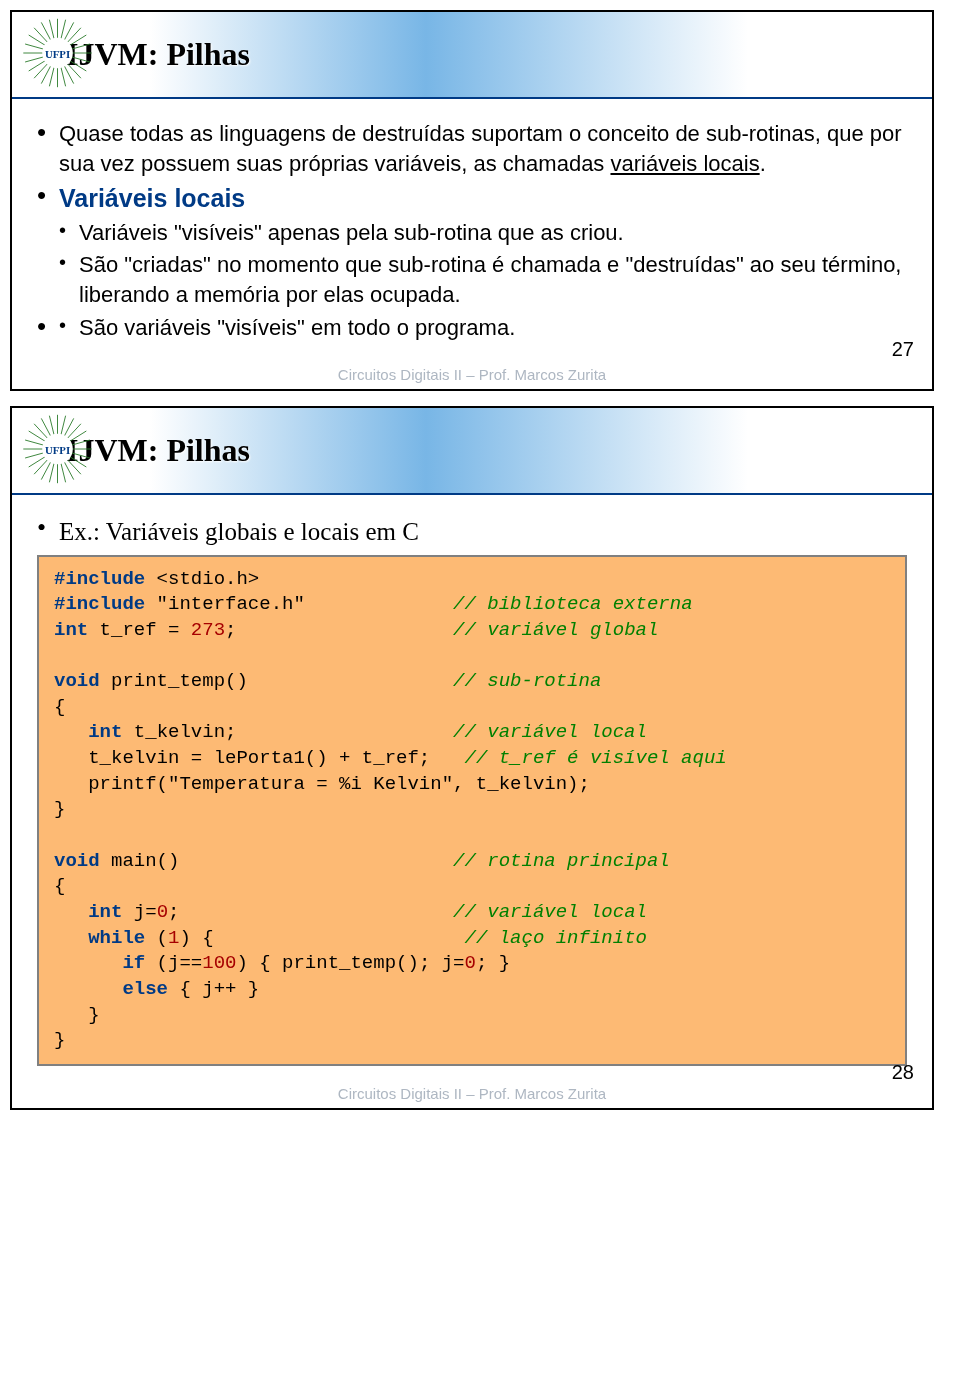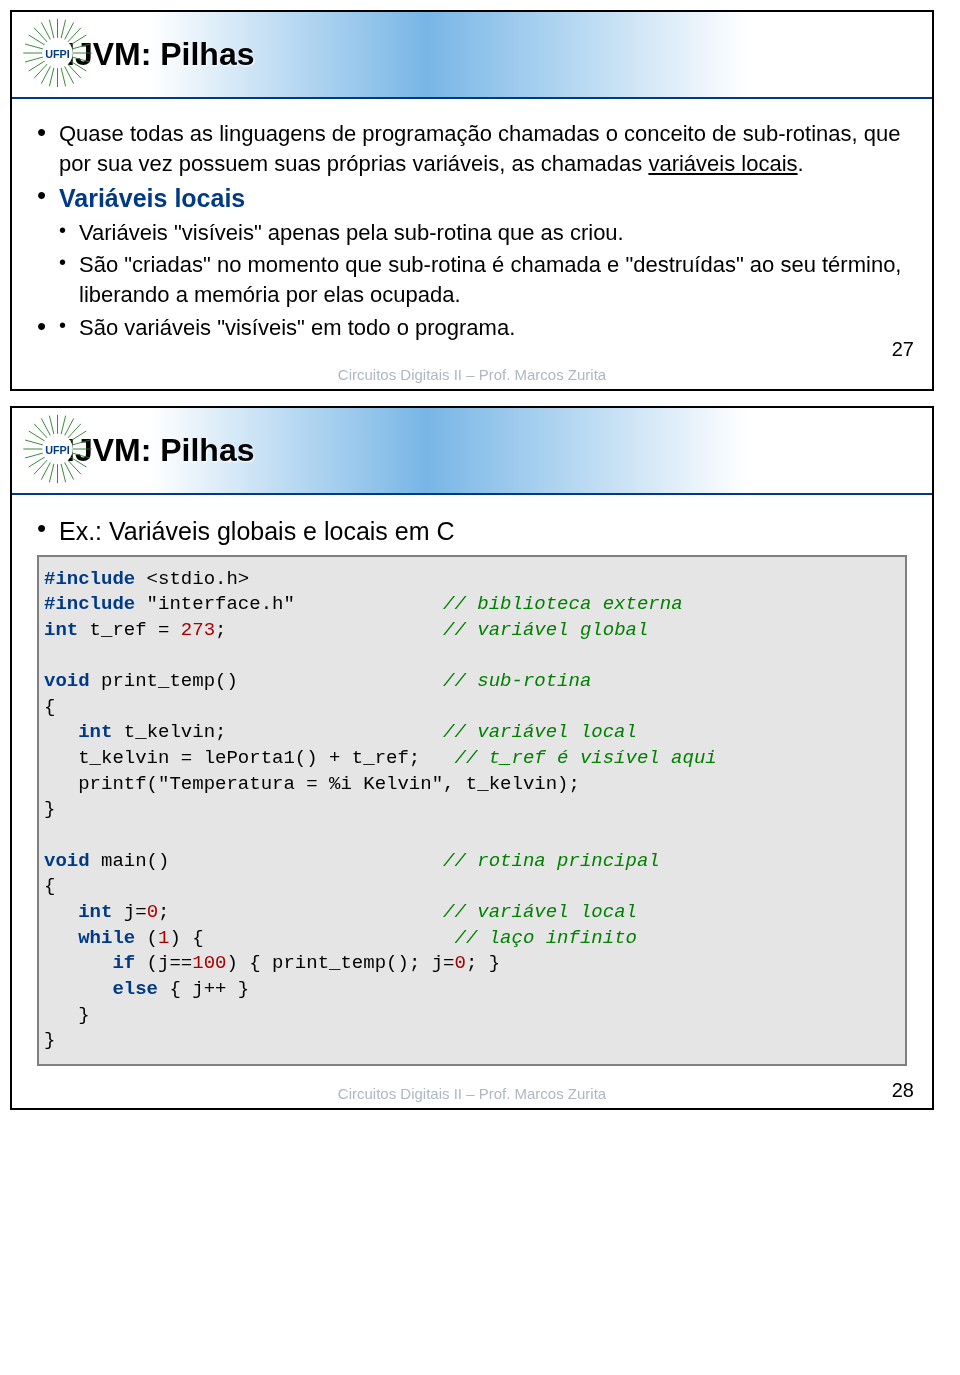--- a/index.html
+++ b/index.html
@@ -17,20 +17,21 @@
     position: relative;
   }
   .slide-header {
     background: linear-gradient(to right, #fff 0%, #fff 15%, #78b6e6 45%, #fff 80%);
     height: 85px;
     position: relative;
     display: flex;
     align-items: center;
     padding-left: 54px;
     border-bottom: 2px solid #003a85;
+    font-family: Liberation Serif, serif;
   }
   .logo {
     position: absolute;
     left: 8px;
     top: 5px;
     width: 75px;
     height: 72px;
   }
   .slide-title {
     font-size: 32px;
@@ -97,45 +98,46 @@
   .footer {
     text-align: center;
     color: #aeb7c2;
     font-size: 15px;
     padding: 4px 0 6px 0;
     position: relative;
   }
   .page-num {
     position: absolute;
     right: 18px;
-    bottom: 6px;
+    bottom: 24px;
     color: #000;
     font-size: 20px;
   }
   .page-num-27 {
     bottom: 28px;
   }
   .code-block {
     border: 2px solid #808080;
-    background: #e5e5e5;
-    padding: 10px 5px;
+    background: #fdba74;
+    padding: 10px 15px;
     margin-top: 6px;
     font-family: "Courier New", monospace;
     font-size: 19px;
     line-height: 1.35;
     white-space: pre;
     color: #000;
   }
   .kw { color: #003a85; font-weight: bold; }
   .cmt { color: #008000; font-style: italic; }
   .num { color: #a60000; }
   .intro-heading {
     font-size: 25px;
     color: #000;
     margin-bottom: 4px;
+    font-family: Liberation Serif, serif;
   }
 </style>
 </head>
 <body>
 
 <div class="slide">
   <div class="slide-header">
     <svg class="logo" viewBox="0 0 80 80">
       <g stroke="#2a7a2a" stroke-width="1" fill="none">
         <line x1="40" y1="40" x2="40" y2="2"></line>
@@ -164,21 +166,21 @@
           <line x1="40" y1="40" x2="31" y2="3"></line>
       </g>
       <circle cx="40" cy="40" r="17" fill="#fff"></circle>
       <text x="40" y="45" font-size="12" font-weight="bold" text-anchor="middle" fill="#003a85">UFPI</text>
     </svg>
     <div class="slide-title">IJVM: Pilhas</div>
   </div>
 
   <div class="slide-body">
     <ul class="slide-list">
-      <li><span>Quase todas as linguagens de programação chamadas o conceito de sub-rotinas, que por sua vez possuem suas próprias variáveis, as chamadas </span><u>variáveis locais</u><span>.</span></li>
+      <li><span>Quase todas as linguagens de destruídas suportam o conceito de sub-rotinas, que por sua vez possuem suas próprias variáveis, as chamadas </span><u>variáveis locais</u><span>.</span></li>
       <li>
         <span class="heading-blue" style="display:inline">Variáveis locais</span>
         <ul class="sub">
           <li>Variáveis "visíveis" apenas pela sub-rotina que as criou.</li>
           <li>São "criadas" no momento que sub-rotina é chamada e "destruídas" ao seu término, liberando a memória por elas ocupada.</li>
         </ul>
       </li>
       <li>
         <ul class="sub">
           <li>São variáveis "visíveis" em todo o programa.</li>

